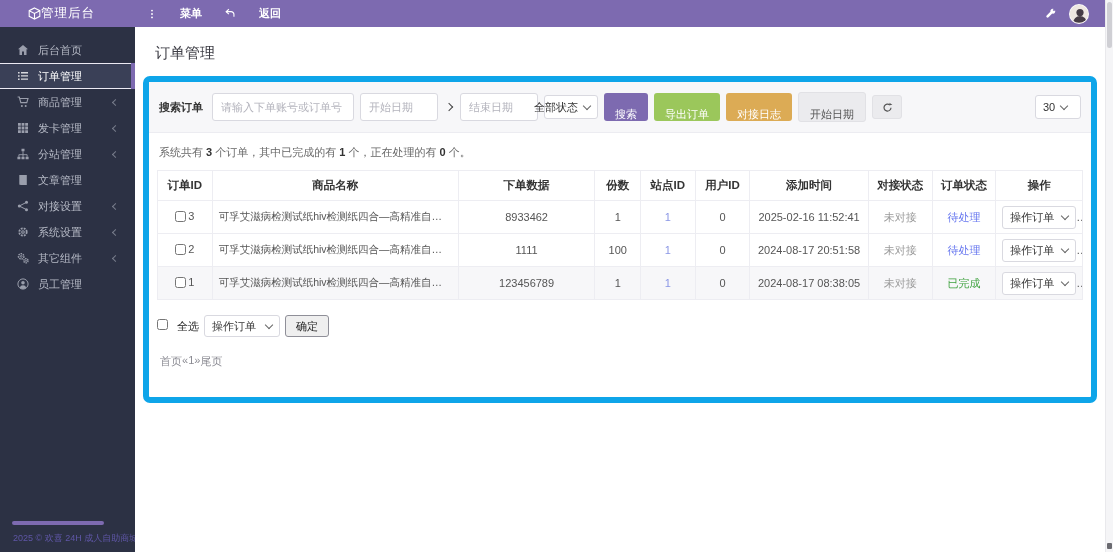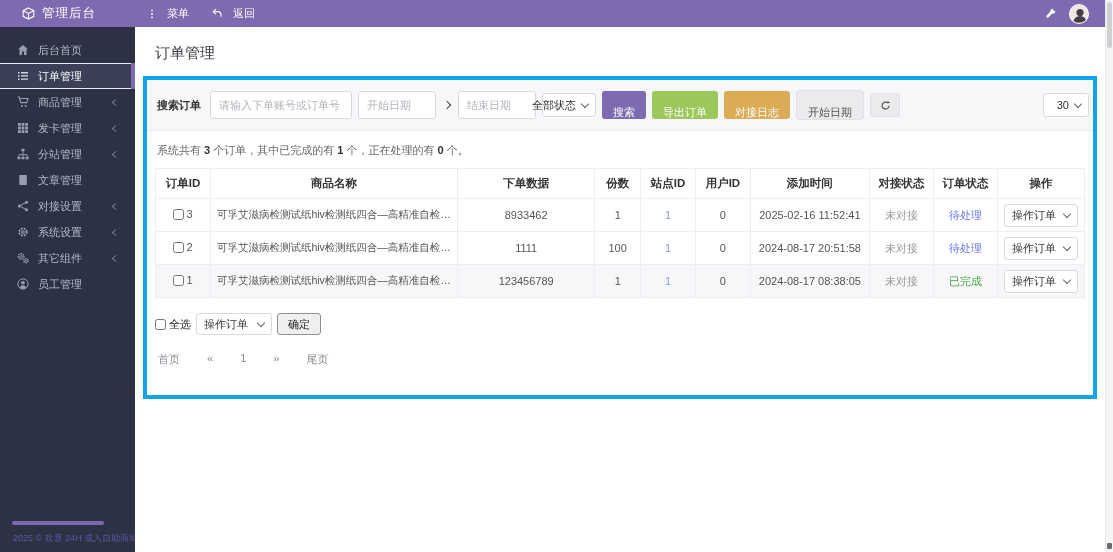--- a/index.html
+++ b/index.html
@@ -7,23 +7,23 @@
     --pending:#6777ef; --done:#3fa23f; --muted:#9b9b9b;
     --sitelink:#8a96e5; --sidebarbg:#2c3144; --sidebartext:#b6bac6;
   }
   *{box-sizing:border-box;margin:0;padding:0}
   body{font-family:"Liberation Sans","DejaVu Sans",sans-serif;background:#fff}
   .screen{position:relative;width:1113px;height:552px;background:#fff;overflow:hidden}
 
   
   .topbar{position:absolute;left:0;top:0;width:1105px;height:27px;background:var(--purple);
     display:flex;align-items:center;color:#fff;z-index:5}
-  .brand{display:flex;align-items:center;gap:7px;padding:0 22px;width:136px;cursor:pointer}
+  .brand{display:flex;align-items:center;padding:0 28px;width:136px;cursor:pointer}
   .brand-title{font-size:12.5px;letter-spacing:1px}
-  .top-link{display:flex;align-items:center;gap:10px;font-size:11px;font-weight:normal;
+  .top-link{display:flex;align-items:center;gap:23px;font-size:11px;font-weight:bold;
     padding:0 11px;height:100%;cursor:pointer}
   .top-right{margin-left:auto;display:flex;align-items:center;gap:12px;padding-right:16px}
   .avatar{width:20px;height:20px;border-radius:50%;overflow:hidden;border:1px solid rgba(255,255,255,.85);
     background:#efe8e2;cursor:pointer;flex:none}
 
   
   .sidebar{position:absolute;left:0;top:27px;width:135px;bottom:0;background:var(--sidebarbg)}
   .nav{padding-top:10px}
   .nav-item{display:flex;align-items:center;height:26px;padding:0 17px;color:var(--sidebartext);
     font-size:11px;cursor:pointer;position:relative}
@@ -34,21 +34,21 @@
     transform:rotate(45deg);margin-left:auto;opacity:.55;flex:none}
   .nav-item.active{background:#3a4057;color:#fff;border-top:1px solid #eceaf4;border-bottom:1px solid #eceaf4}
   .nav-item.active::after{content:"";position:absolute;right:0;top:-1px;bottom:-1px;width:4px;background:var(--purple)}
   .side-footer{position:absolute;bottom:7px;left:0;right:0}
   .accent-bar{height:4px;width:92px;background:var(--purple);border-radius:2px;margin:0 0 7px 12px}
   .side-copy{font-size:9px;color:#5f56a6;text-align:left;padding-left:13px;white-space:nowrap}
 
   
   .main{position:absolute;left:135px;top:27px;right:8px;bottom:0;background:#fff;overflow:hidden}
   .page-title{margin:17px 0 0 20px;font-size:15px;color:#3c3c44}
-  .card{margin:13px 8px 0 8px;border:4px solid #0ea5e9;border-radius:0;background:#fff}
+  .card{margin:13px 8px 0 8px;border:6px solid #0ea5e9;border-radius:7px;background:#fff}
   .card-head{display:flex;align-items:center;gap:6px;background:#f7f7f9;border-bottom:1px solid #ececf1;
     padding:10px 10px;position:relative}
   .f-label{font-size:11px;font-weight:bold;color:#333;margin-right:3px;white-space:nowrap}
   .inp{height:24px;border:1px solid #d9d9e0;border-radius:3px;padding:13px 8px;font-size:11px;color:#333;
     background:#fff;outline:none;font-family:inherit}
   .inp::placeholder{color:#b3b3bc}
   .w-search{width:142px}.w-date{width:78px}
   .cright{width:6px;height:6px;border-top:1.8px solid #444;border-right:1.8px solid #444;
     transform:rotate(45deg);display:inline-block;margin:0 2px;flex:none}
   .select{height:24px;border:1px solid #d9d9e0;border-radius:3px;background:#fff;display:inline-flex;
@@ -56,21 +56,21 @@
   .cdown{width:6px;height:6px;border-left:1.4px solid #666;border-bottom:1.4px solid #666;
     transform:rotate(-45deg);margin-top:-2px;flex:none}
   .w-status{width:54px;justify-content:flex-end}
   .btn{height:24px;border:none;border-radius:3px;font-size:11px;padding:14px 11px;cursor:pointer;
     color:#fff;font-family:inherit;white-space:nowrap}
   .btn-purple{background:var(--purple)}
   .btn-green{background:var(--green)}
   .btn-orange{background:var(--orange)}
   .btn-gray{background:#ebebee;color:#555;border:1px solid #e1e1e5}
   .btn-icon{width:30px;display:inline-flex;align-items:center;justify-content:center;padding:0}
-  .w-size{position:absolute;right:4px;width:46px;justify-content:flex-end}
+  .w-size{position:absolute;right:10px;width:46px;justify-content:flex-start}
 
   .card-body{padding:3px 8px 16px}
   .summary{font-size:11px;color:#666;padding:9px 2px 10px}
   .summary b{color:#333}
 
   table.orders{width:100%;border-collapse:collapse;font-size:11px;color:#555;table-layout:fixed}
   .orders th,.orders td{border:1px solid #ededf2;text-align:center;padding:0 6px;
     overflow:hidden;white-space:nowrap;text-overflow:ellipsis}
   .orders th{color:#333;font-weight:bold;height:30px;font-size:11.5px}
   .orders td{height:33px}
@@ -79,25 +79,25 @@
   .c-prod{font-size:10.5px}
   .idcell{display:inline-flex;align-items:center;gap:2px}
   input[type=checkbox]{width:11px;height:11px;margin:0;cursor:pointer}
   .c-site{color:var(--sitelink)}
   .c-link{color:var(--muted)}
   .status[data-status="pending"]{color:var(--pending)}
   .status[data-status="done"]{color:var(--done)}
   .w-act{width:74px;justify-content:space-between;height:23px;margin:0 auto}
 
   .bulk{display:flex;align-items:center;gap:5px;margin-top:15px;font-size:11px;color:#222}
-  .bulk label{display:inline-flex;align-items:center;gap:3px;cursor:pointer}
+  .bulk label{display:inline-flex;gap:9px;cursor:pointer}
   .w-bulk{width:76px;justify-content:space-between;height:22px}
   .btn-default{background:#efefef;border:1px solid #8f8f98;color:#222;height:22px;border-radius:3px;padding:0 10px}
 
-  .pager{display:flex;gap:27px;margin:17px 0 12px 3px;font-size:11px;color:#8a8a92}
+  .pager{display:flex;margin:17px 0 12px 3px;font-size:11px;color:#8a8a92}
   .pager a{cursor:pointer}
 
   
   .scrollbar{position:absolute;right:0;top:0;width:8px;bottom:0;background:#f5f5f7;border-left:1px solid #e9e9ec}
   .sb-thumb{position:absolute;top:2px;left:1px;width:5px;height:46px;background:#cfcfd4;border-radius:3px;cursor:pointer}
   .sb-corner{position:absolute;bottom:3px;left:1px;width:5px;height:6px;background:#6a6a70;border-radius:1px;cursor:pointer}
 
   svg{display:block}
 </style>
 </head>

